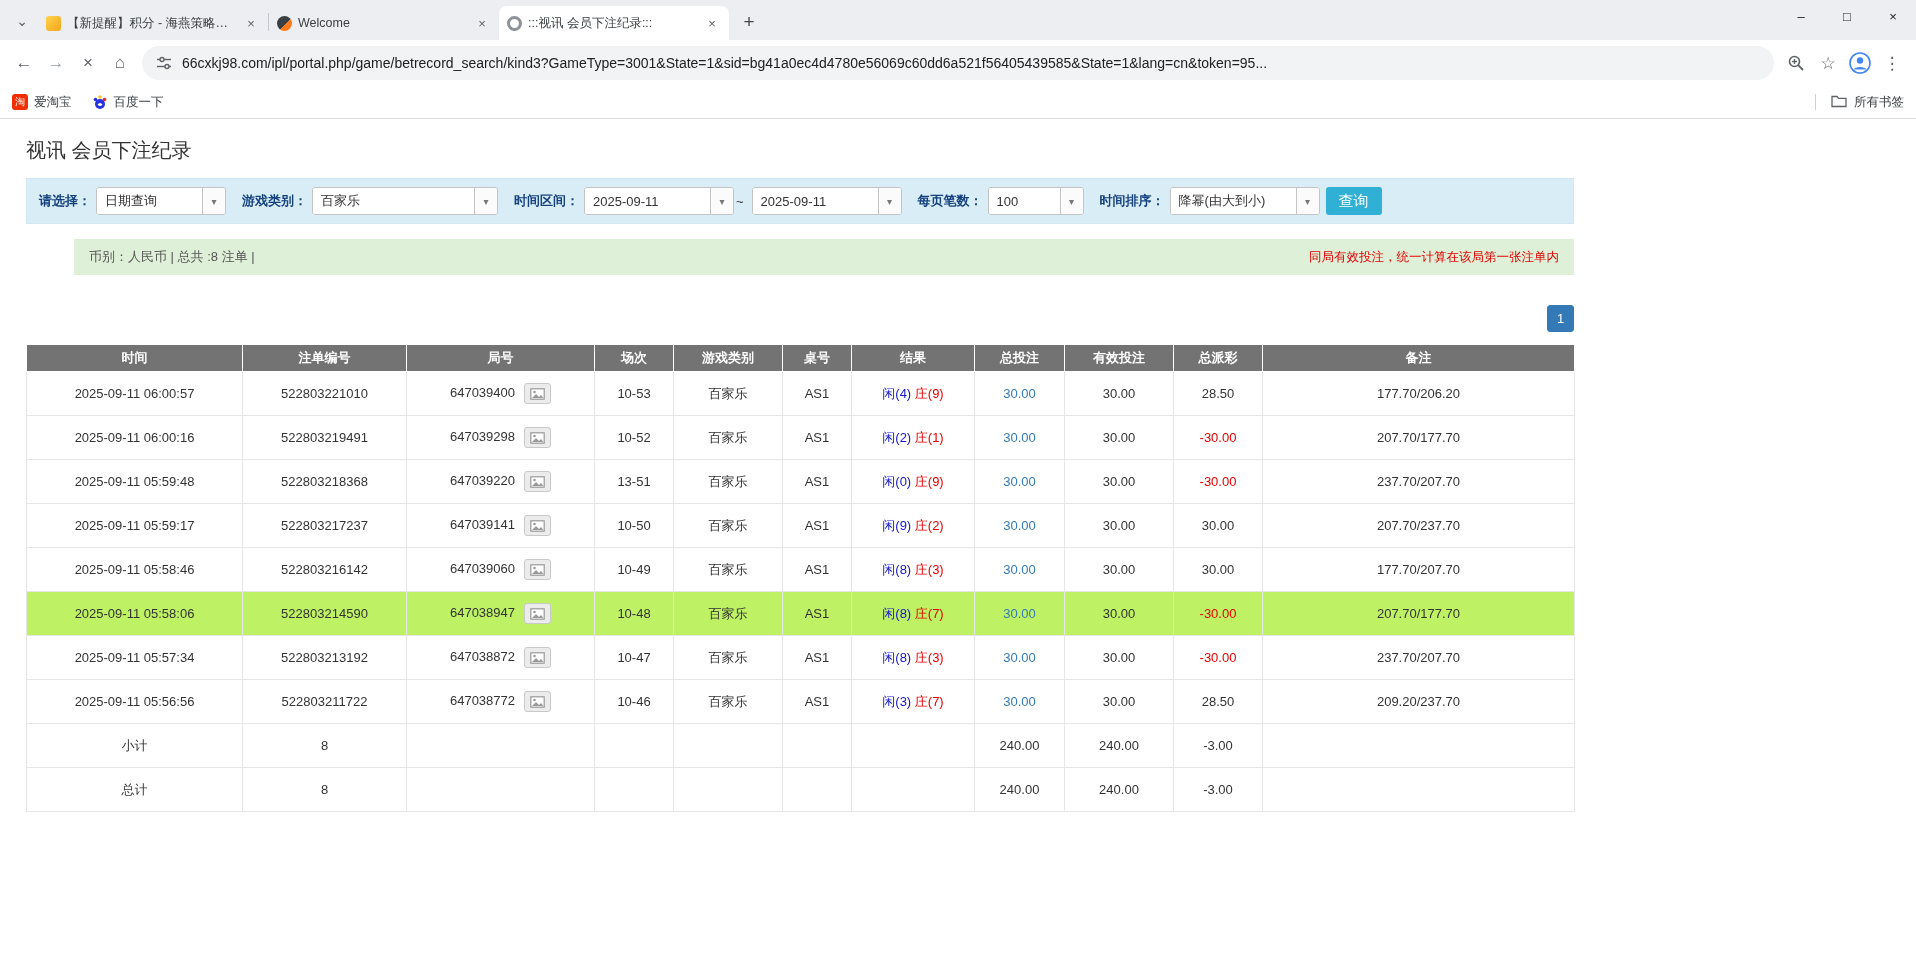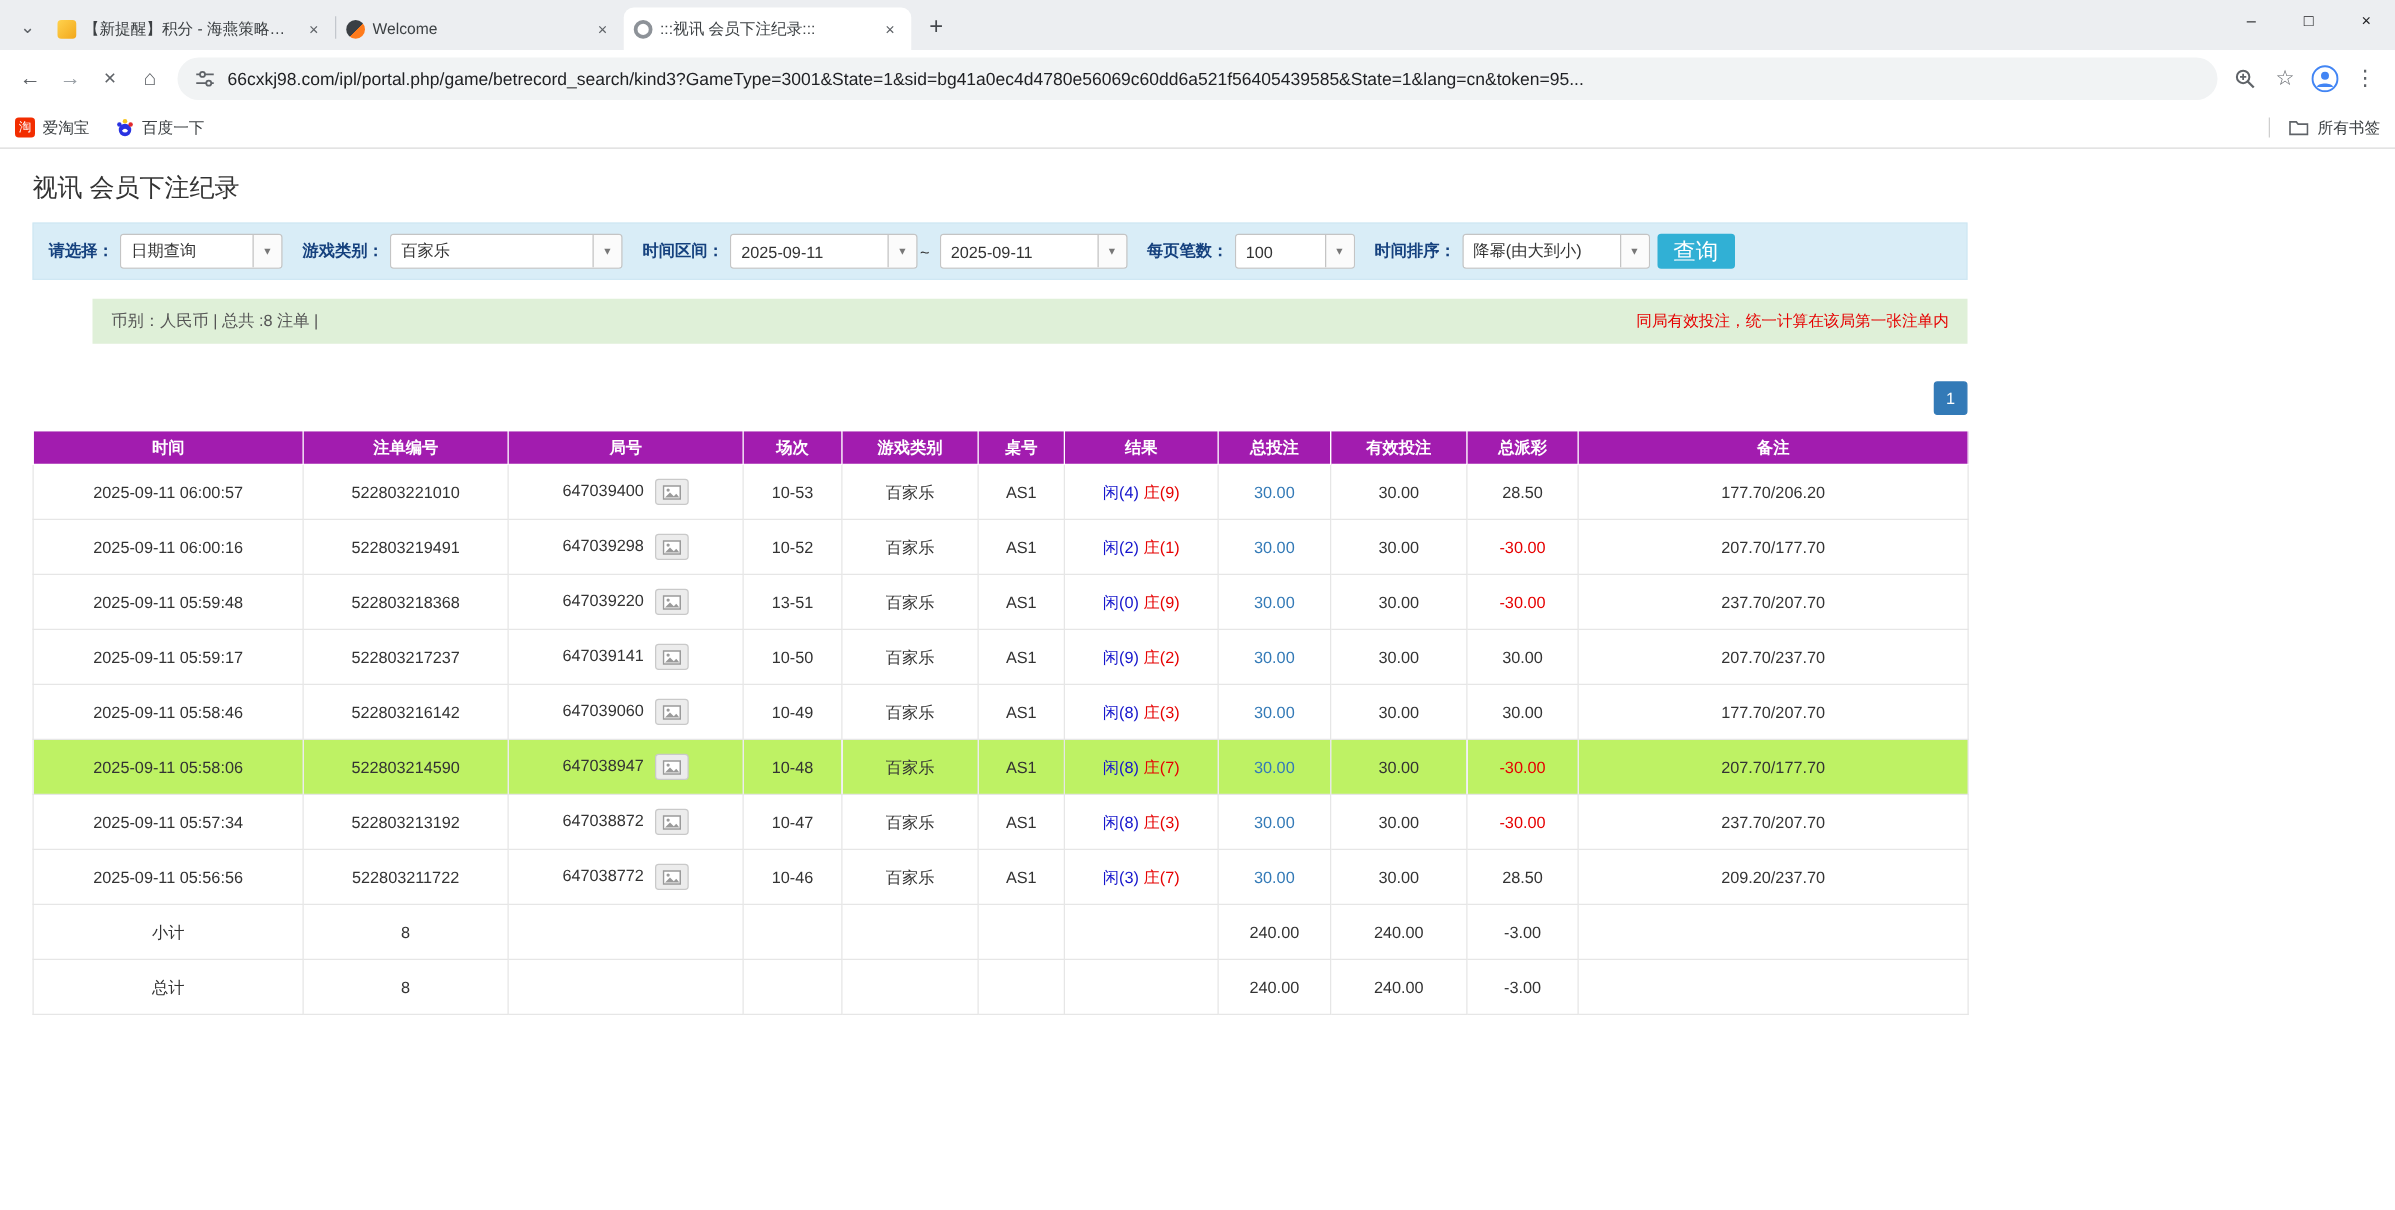--- a/index.html
+++ b/index.html
@@ -33,51 +33,51 @@
   .omnibox { flex:1; height:34px; background:#f1f3f4; border-radius:17px; display:flex; align-items:center;
     padding:0 14px; margin:0 6px; min-width:0; }
   .omni-url { font-size:14px; color:#202124; white-space:nowrap; overflow:hidden; text-overflow:ellipsis; margin-left:10px; }
   .icon-svg { display:block; }
 
   .bookmarksbar { height:33px; background:#fff; border-bottom:1px solid #dadada; display:flex; align-items:center;
     padding:0 12px; font-size:12.5px; color:#3c4043; }
   .bm { display:flex; align-items:center; gap:6px; margin-right:20px; }
   .bm-tao { width:16px; height:16px; background:#f22d00; color:#fff; border-radius:3px; font-size:10px;
     display:flex; align-items:center; justify-content:center; }
-  .bm-right { margin-left:auto; display:flex; align-items:center; gap:7px; }
+  .bm-right { margin-left:auto; display:flex; align-items:flex-start; gap:7px; }
   .bm-divider { width:1px; height:16px; background:#cfcfcf; margin-right:8px; }
 
   
   .page { padding:0 26px; }
   .page-inner { width:1548px; }
   .page-title { font-size:20px; color:#333; margin:18px 0 14px 0; font-weight:400; }
 
   .filterbar { background:#d9edf7; border:1px solid #cfe7f3; padding:8px 12px; display:flex; align-items:center; }
   .flabel { color:#15417e; font-weight:bold; font-size:13px; margin-right:5px; white-space:nowrap; }
   .fgroup { display:flex; align-items:center; margin-right:16px; }
   .combo { display:flex; height:28px; background:#fff; border:1px solid #c4c4c4; border-radius:3px; overflow:hidden; }
   .combo input { border:none; outline:none; padding:0 8px; font-size:13px; color:#333; background:#fff; min-width:0;
     font-family:inherit; }
   .caret-btn { width:23px; border-left:1px solid #c4c4c4; background:#fbfbfb; display:flex; align-items:center;
     justify-content:center; color:#777; font-size:10px; flex:0 0 auto; }
   .tilde { margin:0 8px 0 2px; color:#333; font-size:13px; }
   .search-btn { background:#31b0d5; color:#fff; border:none; height:28px; padding:0 13px; border-radius:3px;
-    font-size:18px; margin-left:6px; font-family:inherit; }
+    font-size:15px; margin-left:6px; font-family:inherit; }
 
   .summarybar { margin-top:15px; background:#dff0d8; padding:9px 15px; display:flex; justify-content:space-between;
     align-items:center;margin-left:48px; }
   .summary-left { font-size:13px; color:#555; }
   .summary-right { font-size:12.5px; color:#e60000; }
 
   .pagination { display:flex; justify-content:flex-end; margin:30px 0 12px 0; }
   .page-btn { min-width:27px; height:27px; background:#337ab7; border:1px solid #337ab7; color:#fff; font-size:13px;
     display:flex; align-items:center; justify-content:center; border-radius:3px; }
 
   table.bets { width:1548px; border-collapse:collapse; table-layout:fixed; }
-  table.bets th { background:#a21caf; color:#fff; font-size:13px; font-weight:bold; height:27px;
+  table.bets th { background:#737373; color:#fff; font-size:13px; font-weight:bold; height:27px;
     border:1px solid #ffffff; }
   table.bets td { font-size:13px; color:#333; text-align:center; height:44px; border:1px solid #e6e6e6;
     background:#fff; padding:0 4px; overflow:hidden; }
   tr.highlight td { background:#bef264; }
   .res-p { color:#1414cc; }
   .res-b { color:#e60000; }
   .bet-link { color:#337ab7; text-decoration:none; }
   .neg { color:#e60000; }
   .img-btn { display:inline-flex; align-items:center; justify-content:center; width:27px; height:21px;
     background:#ececec; border:1px solid #c9c9c9; border-radius:3px; margin-left:9px; vertical-align:middle; }

